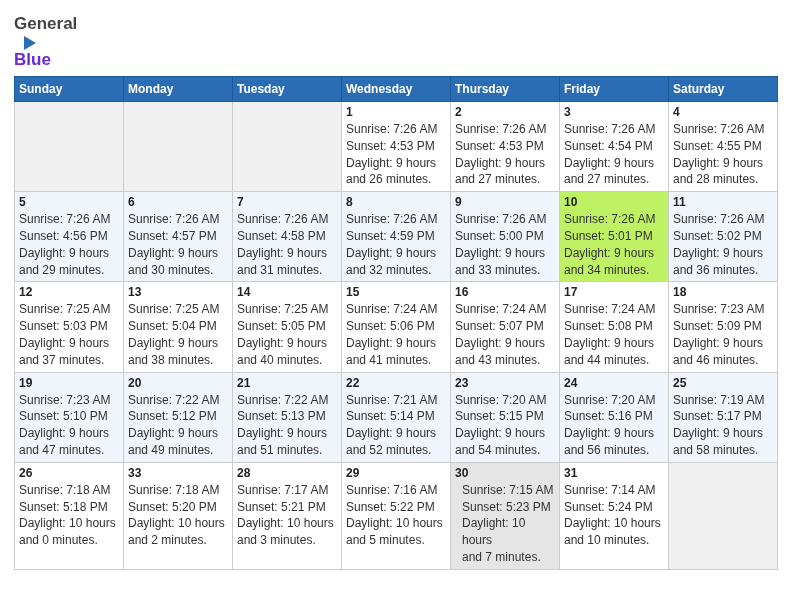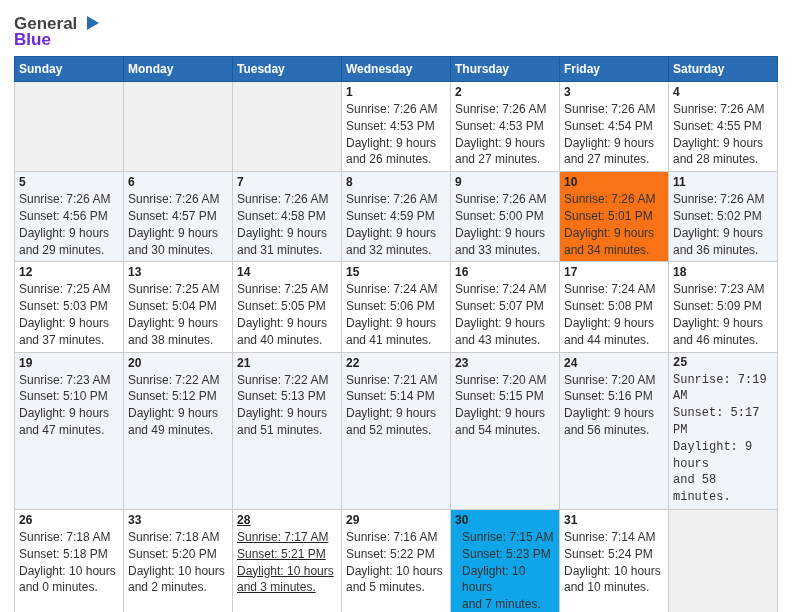--- a/index.html
+++ b/index.html
@@ -23,21 +23,22 @@
       margin-bottom: 4px;
     }
     .logo {
       display: flex;
       flex-direction: column;
       align-items: flex-start;
       margin-top: 4px;
     }
     .logo-row {
       display: flex;
-      align-items: center;
+      align-items: flex-start;
+      flex-direction: column;
     }
     .title-section {
       text-align: right;
     }
     .month-title {
       font-size: 30px;
       font-weight: bold;
       color: #222;
     }
     .location-title {
@@ -186,21 +187,21 @@
 Daylight: 9 hours
 and 32 minutes.</div>
           </td>
           <td style="background: rgb(240, 244, 251);">
             <span class="day-number">9</span>
             <div class="day-info" style="white-space: pre-wrap;">Sunrise: 7:26 AM
 Sunset: 5:00 PM
 Daylight: 9 hours
 and 33 minutes.</div>
           </td>
-          <td style="background: #f97316;">
+          <td style="background: #bef264;">
             <span class="day-number">10</span>
             <div class="day-info" style="white-space: pre-wrap;">Sunrise: 7:26 AM
 Sunset: 5:01 PM
 Daylight: 9 hours
 and 34 minutes.</div>
           </td>
           <td style="background: rgb(240, 244, 251);">
             <span class="day-number">11</span>
             <div class="day-info" style="white-space: pre-wrap;">Sunrise: 7:26 AM
 Sunset: 5:02 PM
@@ -295,21 +296,21 @@
 Daylight: 9 hours
 and 54 minutes.</div>
           </td>
           <td style="background: rgb(240, 244, 251);">
             <span class="day-number">24</span>
             <div class="day-info" style="white-space: pre-wrap;">Sunrise: 7:20 AM
 Sunset: 5:16 PM
 Daylight: 9 hours
 and 56 minutes.</div>
           </td>
-          <td style="background: rgb(240, 244, 251); font-family: Liberation Mono, monospace;">
+          <td style="background: rgb(240, 244, 251);">
             <span class="day-number">25</span>
             <div class="day-info" style="white-space: pre-wrap;">Sunrise: 7:19 AM
 Sunset: 5:17 PM
 Daylight: 9 hours
 and 58 minutes.</div>
           </td>
         </tr>
         <tr>
           <td style="background: rgb(255, 255, 255);">
             <span class="day-number">26</span>
@@ -318,35 +319,35 @@
 Daylight: 10 hours
 and 0 minutes.</div>
           </td>
           <td style="background: rgb(255, 255, 255);">
             <span class="day-number">33</span>
             <div class="day-info" style="white-space: pre-wrap;">Sunrise: 7:18 AM
 Sunset: 5:20 PM
 Daylight: 10 hours
 and 2 minutes.</div>
           </td>
-          <td style="background: rgb(255, 255, 255); text-decoration: underline;">
+          <td style="background: rgb(255, 255, 255);">
             <span class="day-number">28</span>
             <div class="day-info" style="white-space: pre-wrap;">Sunrise: 7:17 AM
 Sunset: 5:21 PM
 Daylight: 10 hours
 and 3 minutes.</div>
           </td>
           <td style="background: rgb(255, 255, 255);">
             <span class="day-number">29</span>
             <div class="day-info" style="white-space: pre-wrap;">Sunrise: 7:16 AM
 Sunset: 5:22 PM
 Daylight: 10 hours
 and 5 minutes.</div>
           </td>
-          <td style="background: #0ea5e9;">
+          <td style="background: #e5e5e5;">
             <span class="day-number">30</span>
             <div class="day-info" style="white-space: pre-wrap; margin-left: 7px;">Sunrise: 7:15 AM
 Sunset: 5:23 PM
 Daylight: 10 hours
 and 7 minutes.</div>
           </td>
           <td style="background: rgb(255, 255, 255);">
             <span class="day-number">31</span>
             <div class="day-info" style="white-space: pre-wrap;">Sunrise: 7:14 AM
 Sunset: 5:24 PM

